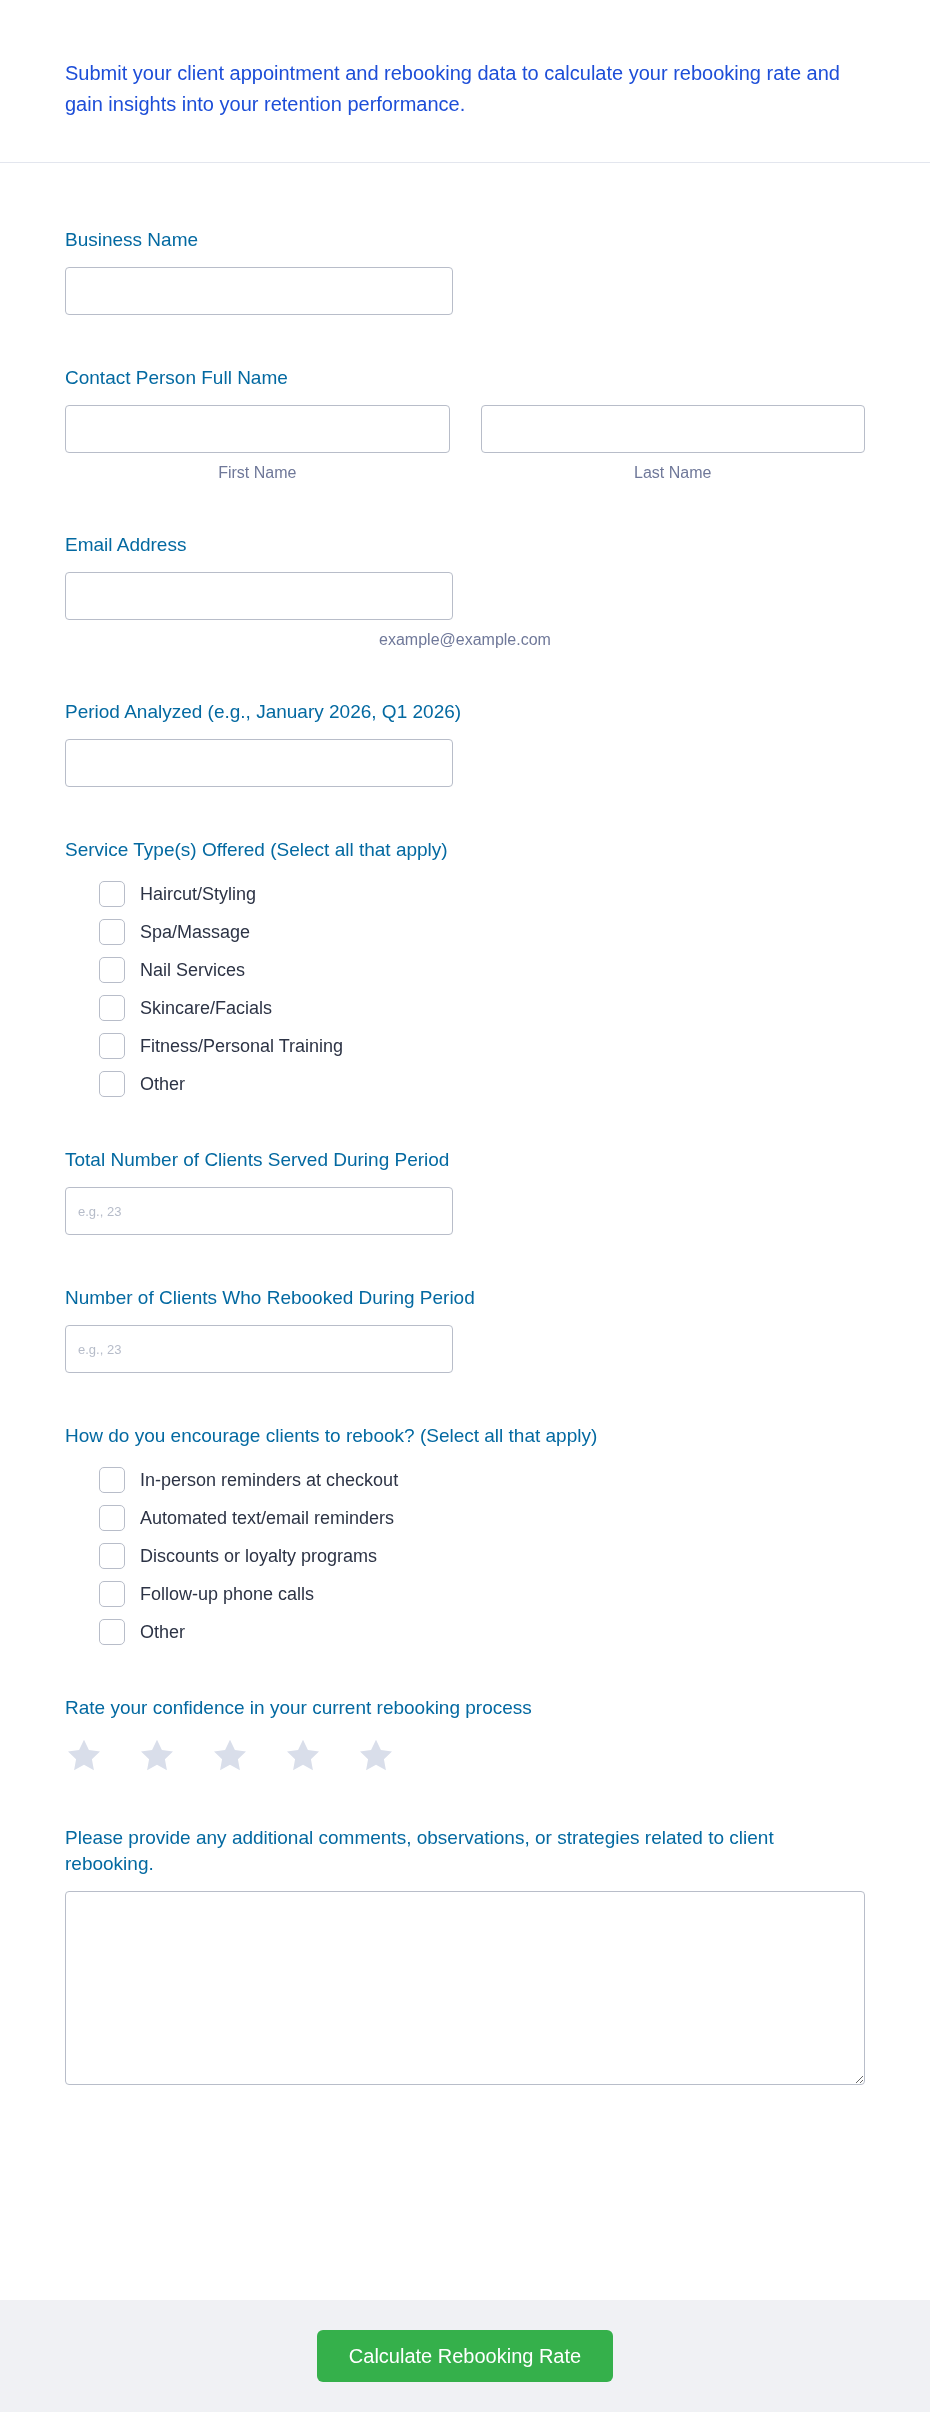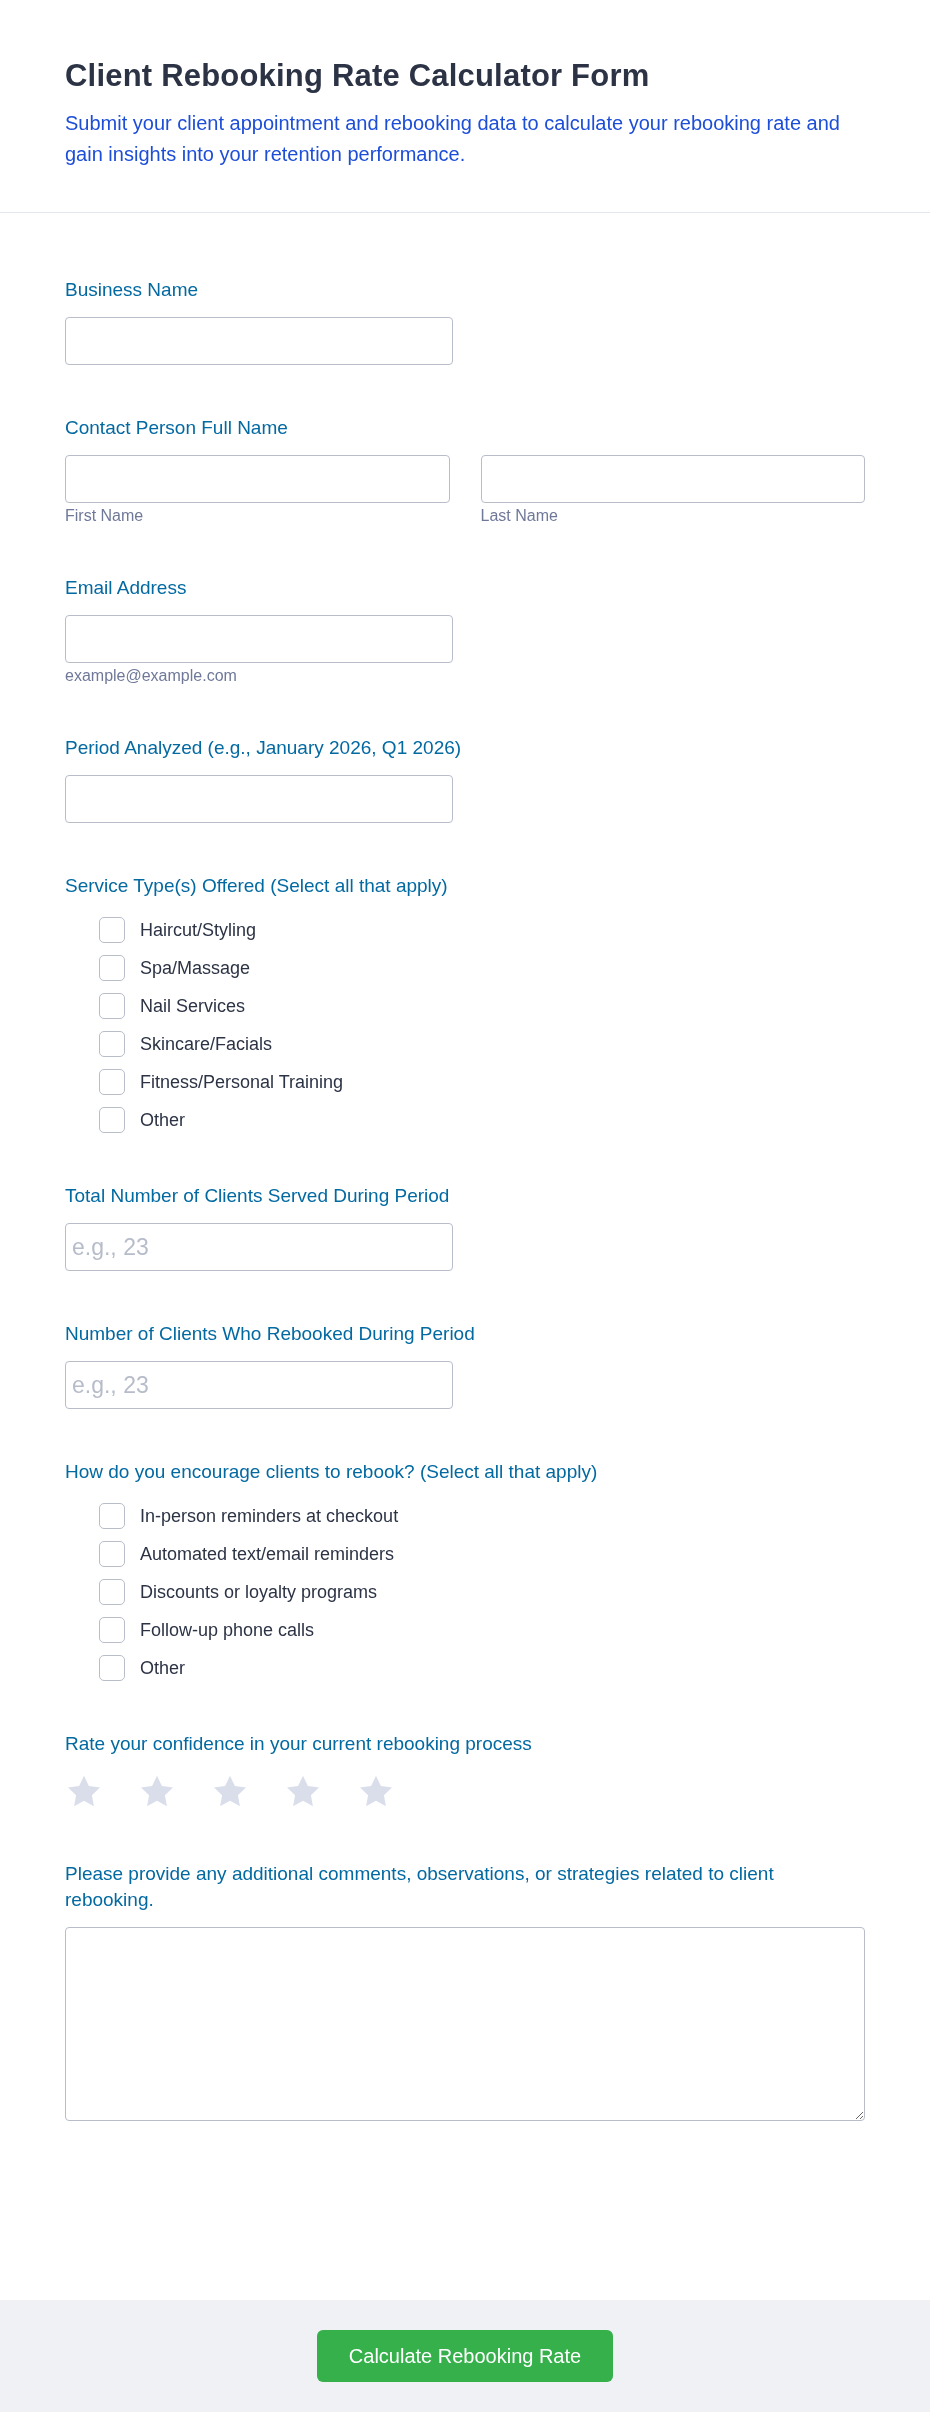--- a/index.html
+++ b/index.html
@@ -49,35 +49,36 @@
     margin-bottom: 14px;
     max-width: 810px;
   }
   .text-input {
     display: block;
     height: 48px;
     border: 1px solid #b8bdc9;
     border-radius: 4px;
     background: #ffffff;
     font-family: "Liberation Sans", "DejaVu Sans", sans-serif;
-    font-size: 23px;
-    color: #2c3345;
-    padding: 0 6px;
+    font-size: 13px;
+    color: #2c3345;
+    padding: 0 12px;
     outline: none;
     width: 100%;
   }
   .text-input::placeholder { color: #b6bcc9; opacity: 1; }
   .w-half { width: 388px; }
   .name-row { display: flex; gap: 31px; }
   .name-col { width: 388px; }
   .sublabel {
     display: block;
     font-size: 16px;
     color: #6f7899;
-    margin-top: 4px;
+    margin-top: 11px;
+    text-align: center;
   }
   .checkbox-group { display: flex; flex-direction: column; gap: 12px; margin-top: 18px; }
   .q-label.group-label { margin-bottom: 0; }
   .checkbox-row { display: flex; align-items: center; gap: 15px; cursor: pointer; padding-left: 34px; }
   .checkbox-box {
     width: 26px;
     height: 26px;
     border: 1px solid #b8bdc9;
     border-radius: 5px;
     background: #ffffff;
@@ -123,21 +124,20 @@
     cursor: pointer;
   }
   .bottom-strip { height: 24px; background: #ffffff; }
 </style>
 </head>
 <body>
 
 <div class="page">
 
   <header class="form-header">
-    <h1 class="form-title">Client Rebooking Rate Calculator Form</h1>
     <p class="form-subtitle">Submit your client appointment and rebooking data to calculate your rebooking rate and gain insights into your retention performance.</p>
   </header>
 
   <div class="divider"></div>
 
   <main class="form-body">
 
     <div class="field">
       <label class="q-label">Business Name</label>
       <input type="text" class="text-input w-half" value="" style="">

